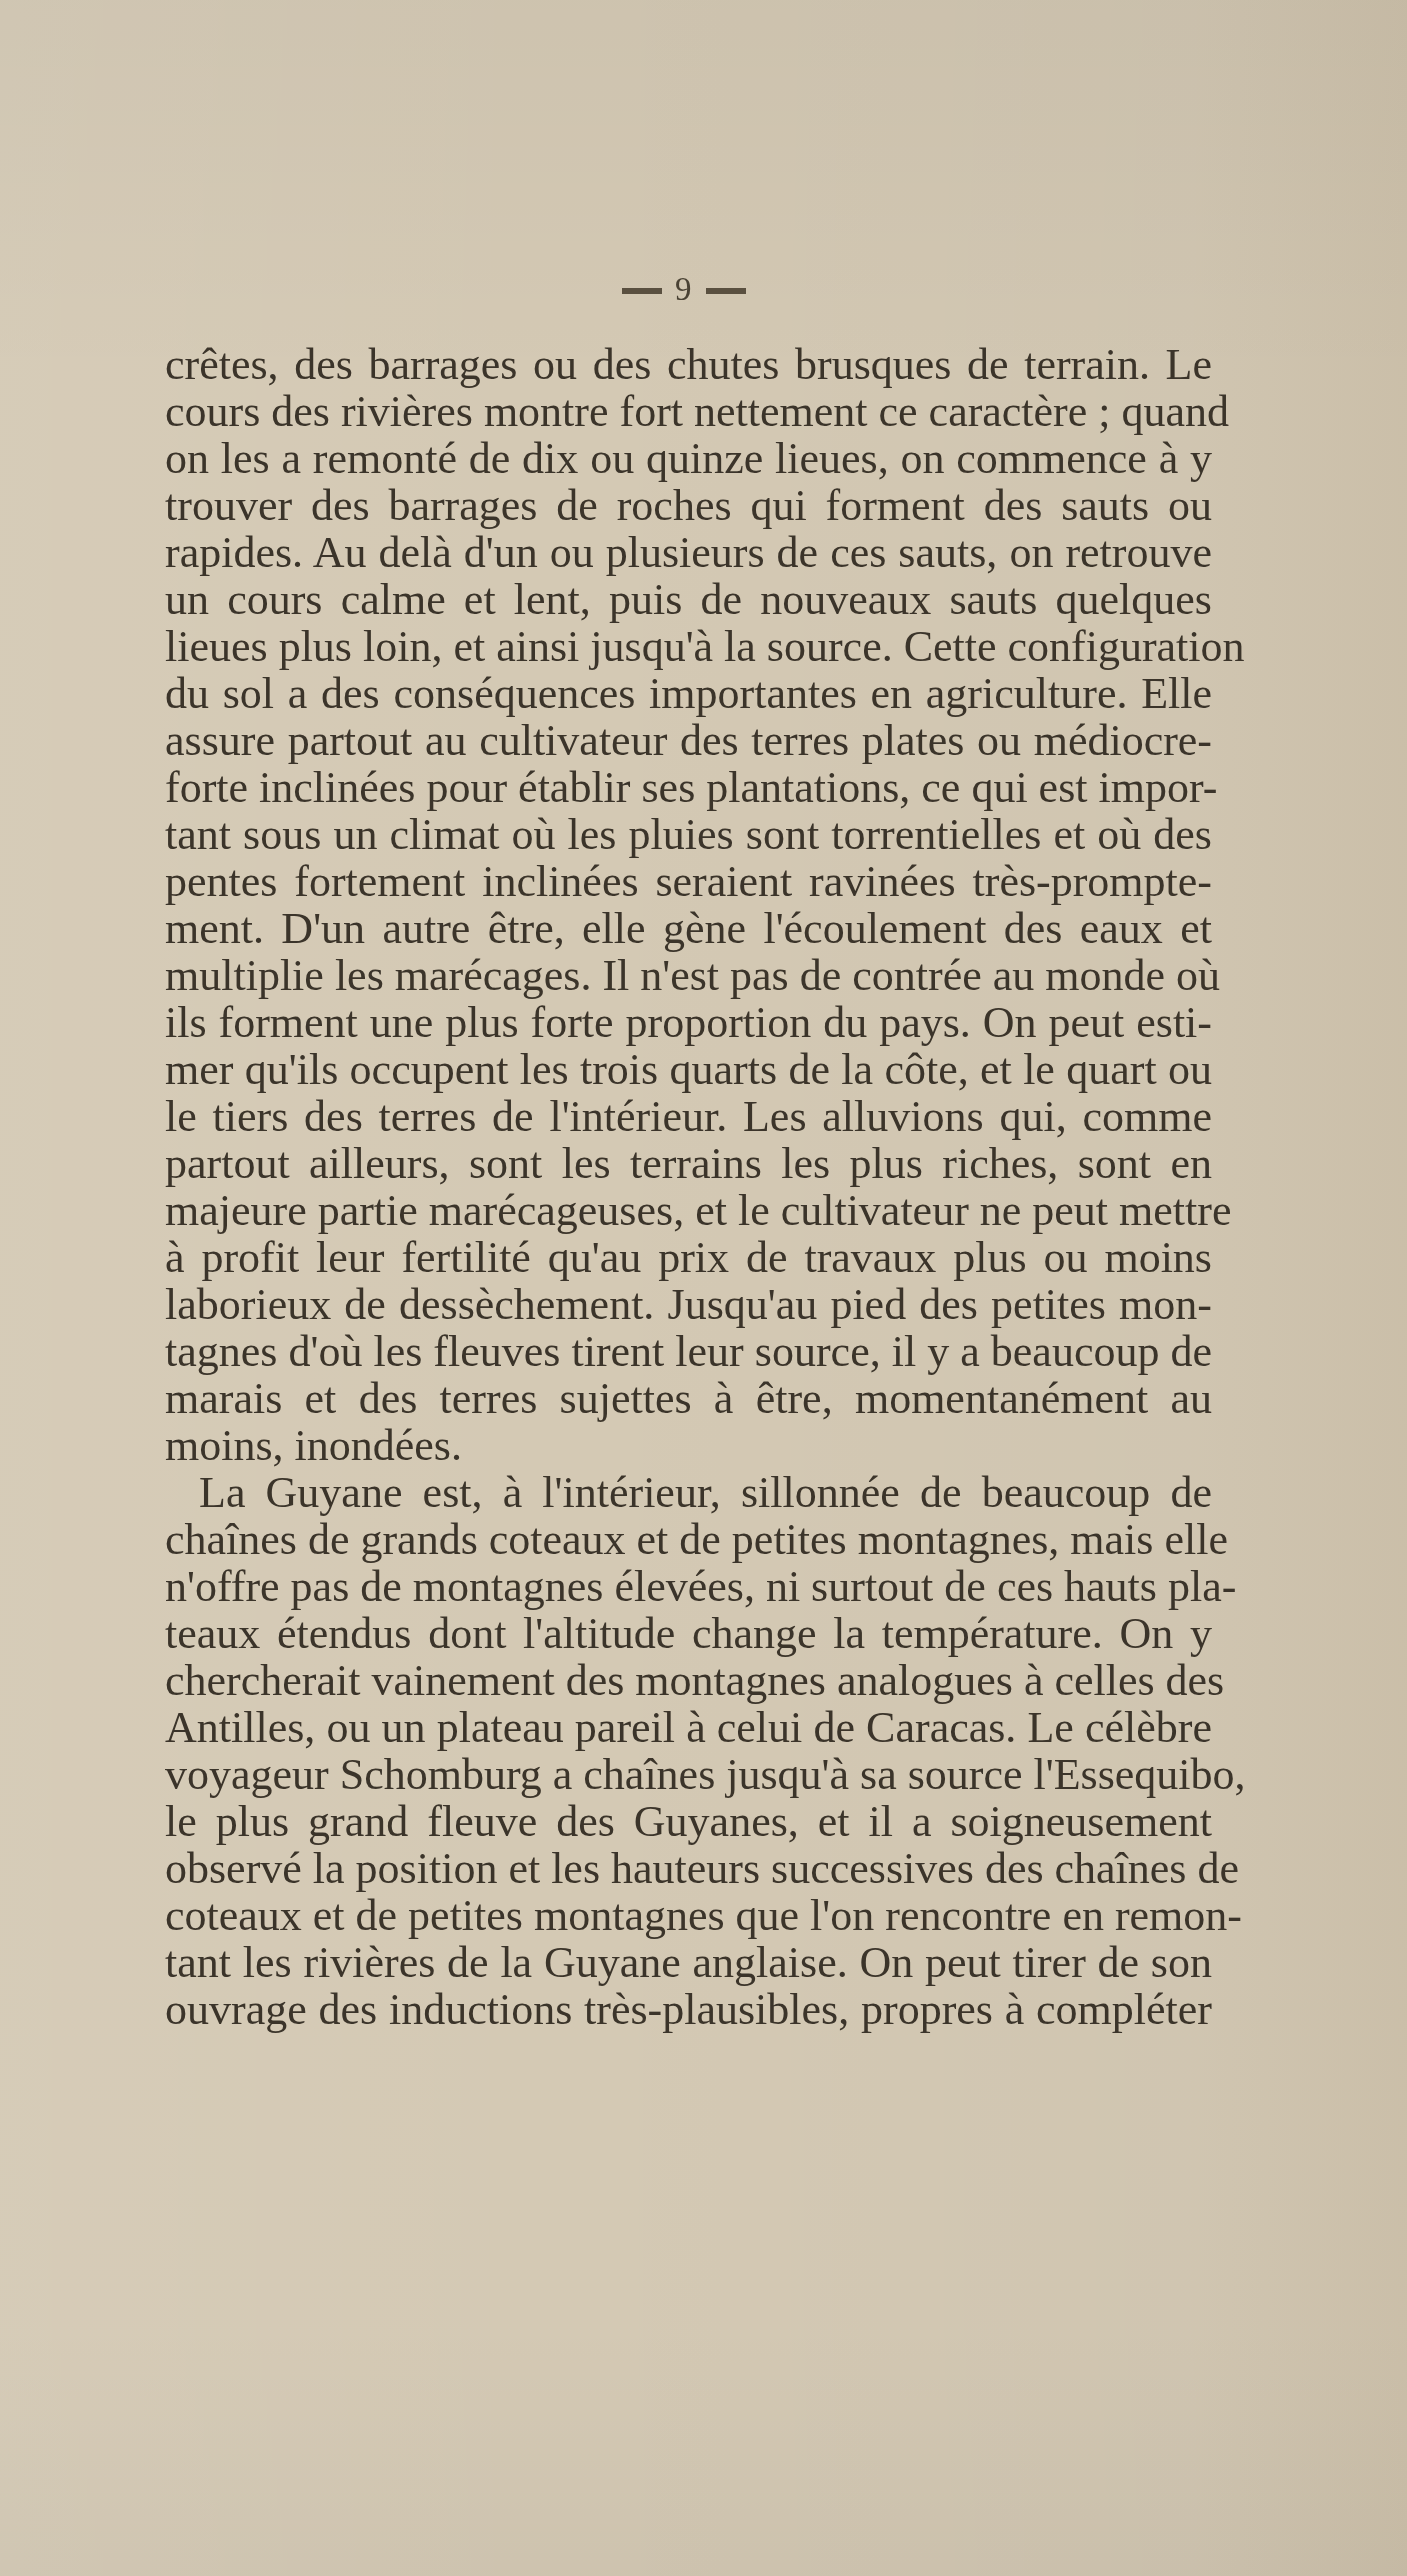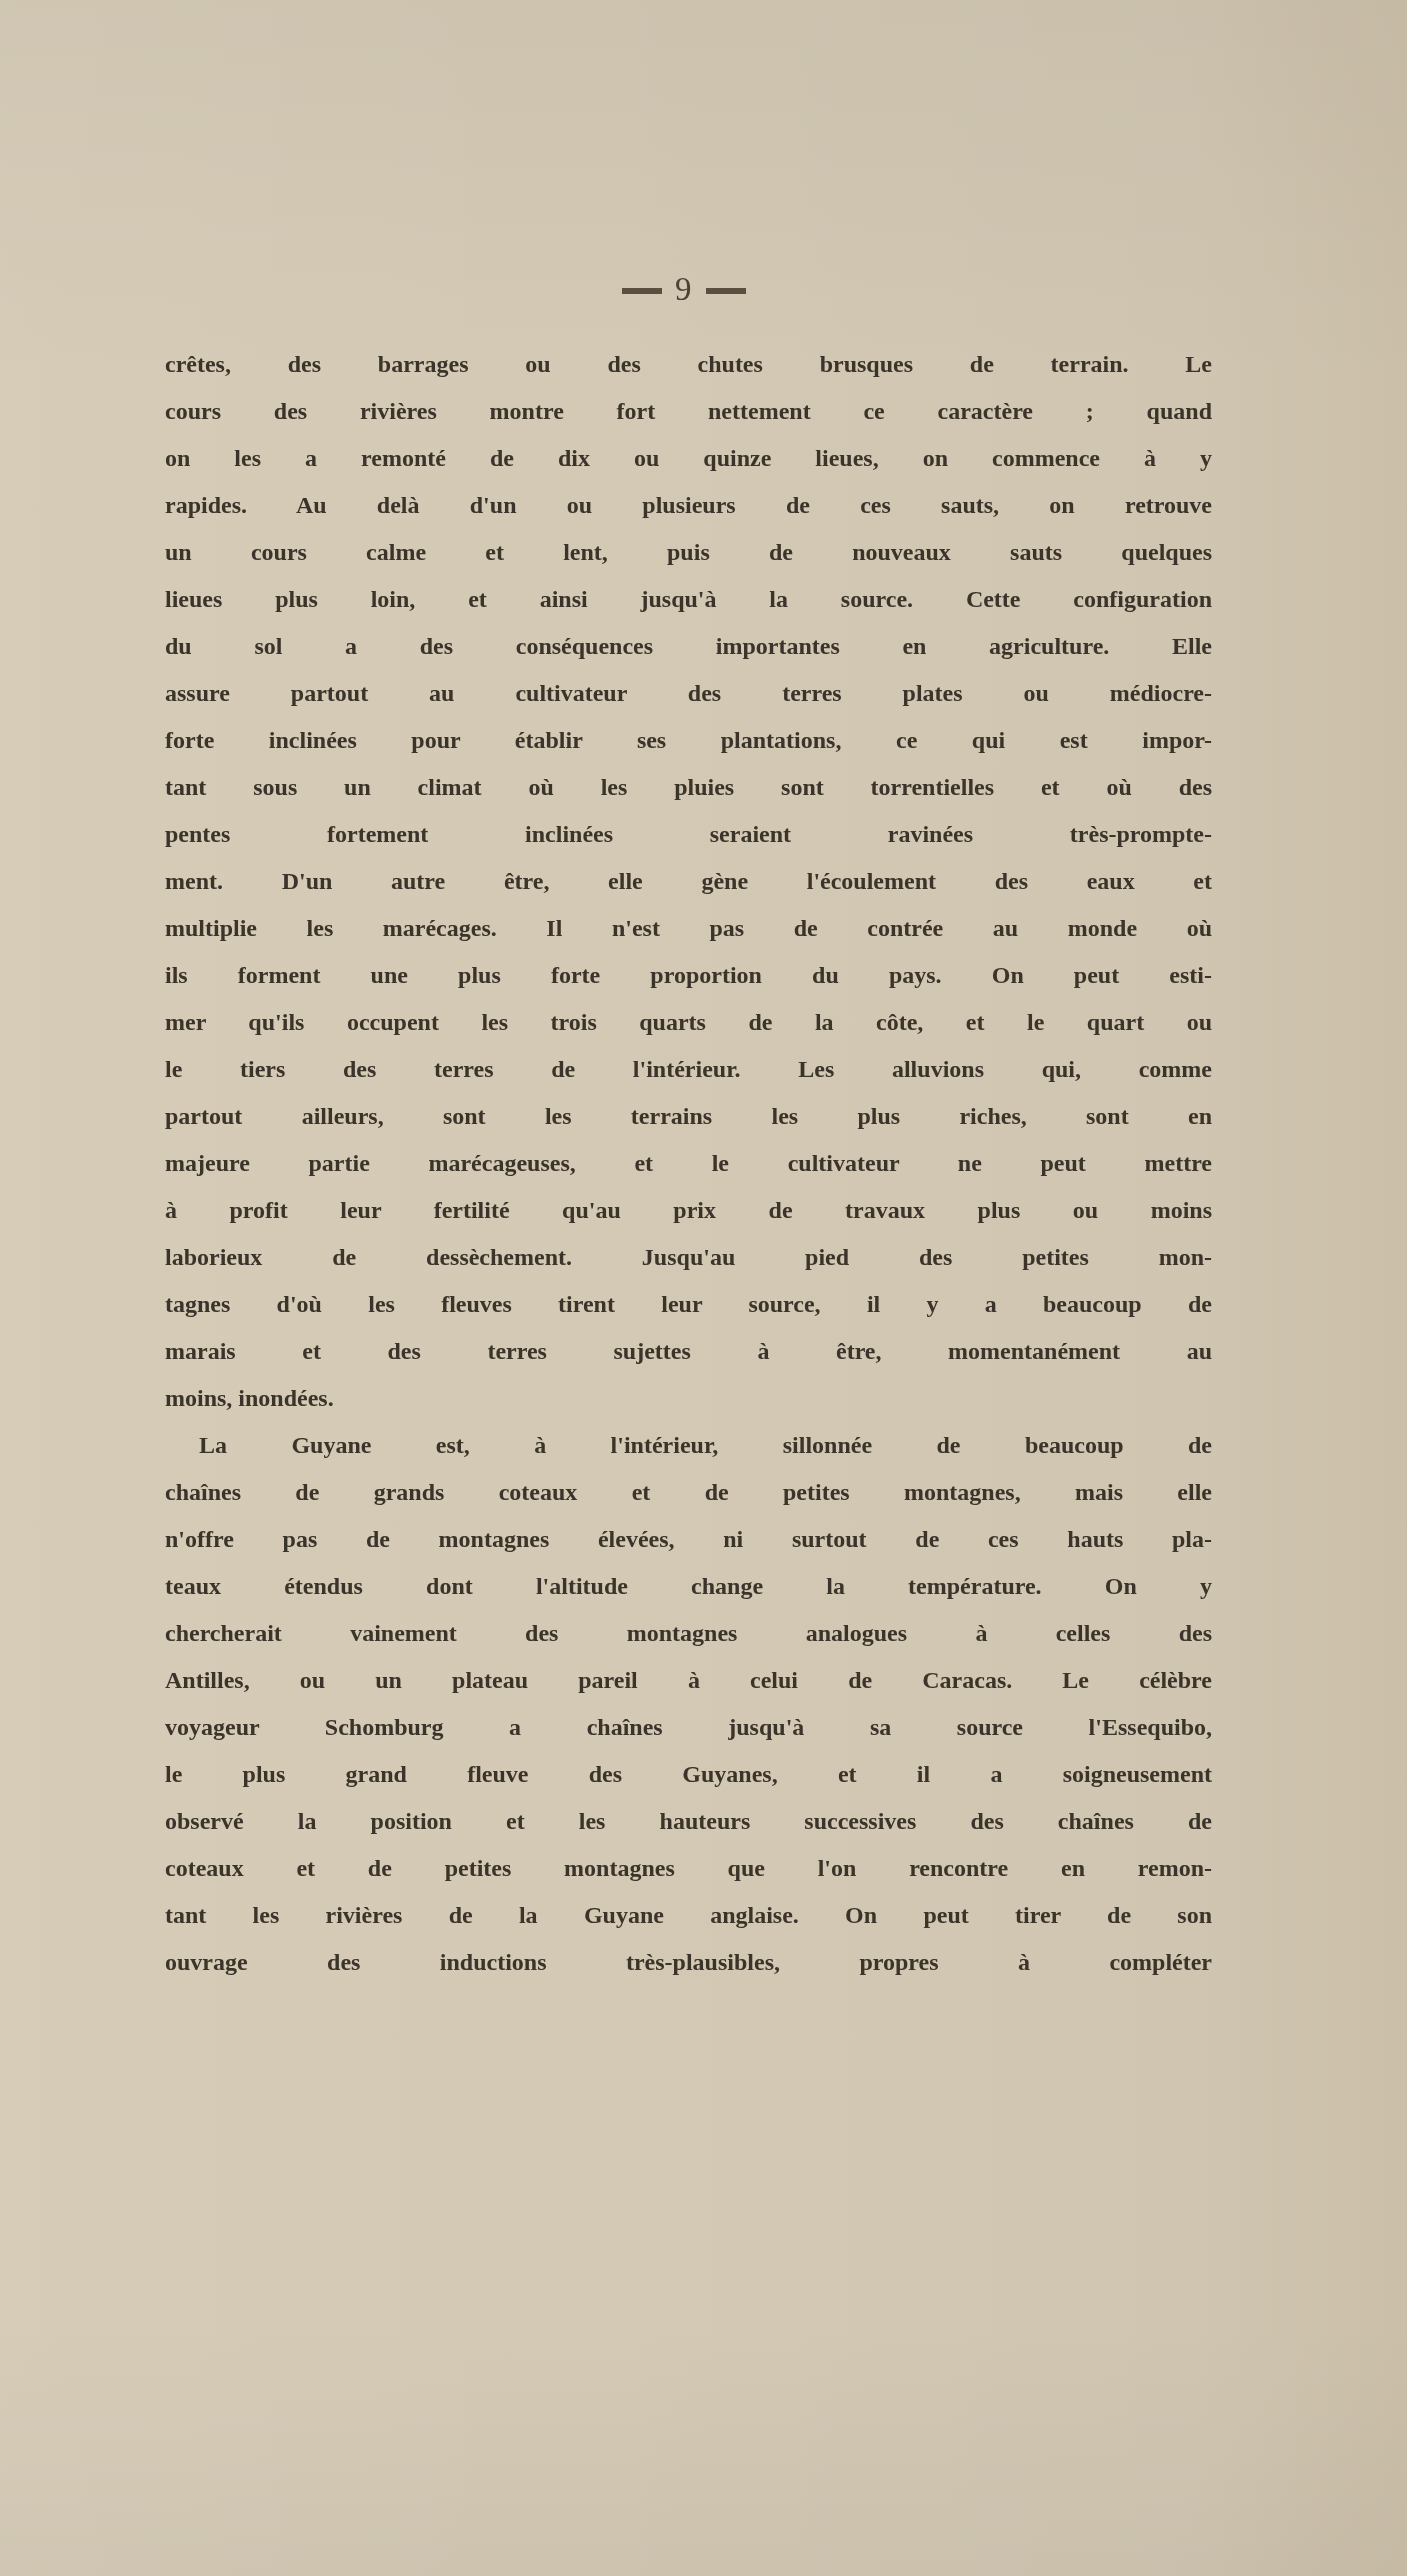--- a/index.html
+++ b/index.html
@@ -49,27 +49,26 @@
   .body-text {
     position: absolute;
     left: 165px;
     top: 341px;
     width: 1047px;
   }
   .line {
     display: block;
     height: 47px;
     line-height: 47px;
-    font-size: 24px;
+    font-size: 44px;
     white-space: nowrap;
     text-align: justify;
     text-align-last: justify;
     transform-origin: left center;
     overflow: visible;
-    font-weight: bold;
   }
   .line.last {
     text-align: center;
     text-align-last: left;
   }
   .line.indent {
     padding-left: 34px;
   }
 </style>
 </head>
@@ -80,20 +79,21 @@
   <div class="page-number">
     <span class="dash"></span><span>9</span><span class="dash"></span>
   </div>
 
   <div class="body-text">
 
     <div>
       <span class="line">crêtes, des barrages ou des chutes brusques de terrain. Le</span>
       <span class="line">cours des rivières montre fort nettement ce caractère ; quand</span>
       <span class="line">on les a remonté de dix ou quinze lieues, on commence à y</span>
+      <span class="line">trouver des barrages de roches qui forment des sauts ou</span>
       <span class="line">rapides. Au delà d'un ou plusieurs de ces sauts, on retrouve</span>
       <span class="line">un cours calme et lent, puis de nouveaux sauts quelques</span>
       <span class="line">lieues plus loin, et ainsi jusqu'à la source. Cette configuration</span>
       <span class="line">du sol a des conséquences importantes en agriculture. Elle</span>
       <span class="line">assure partout au cultivateur des terres plates ou médiocre-</span>
       <span class="line">forte inclinées pour établir ses plantations, ce qui est impor-</span>
       <span class="line">tant sous un climat où les pluies sont torrentielles et où des</span>
       <span class="line">pentes fortement inclinées seraient ravinées très-prompte-</span>
       <span class="line">ment. D'un autre être, elle gène l'écoulement des eaux et</span>
       <span class="line">multiplie les marécages. Il n'est pas de contrée au monde où</span>

